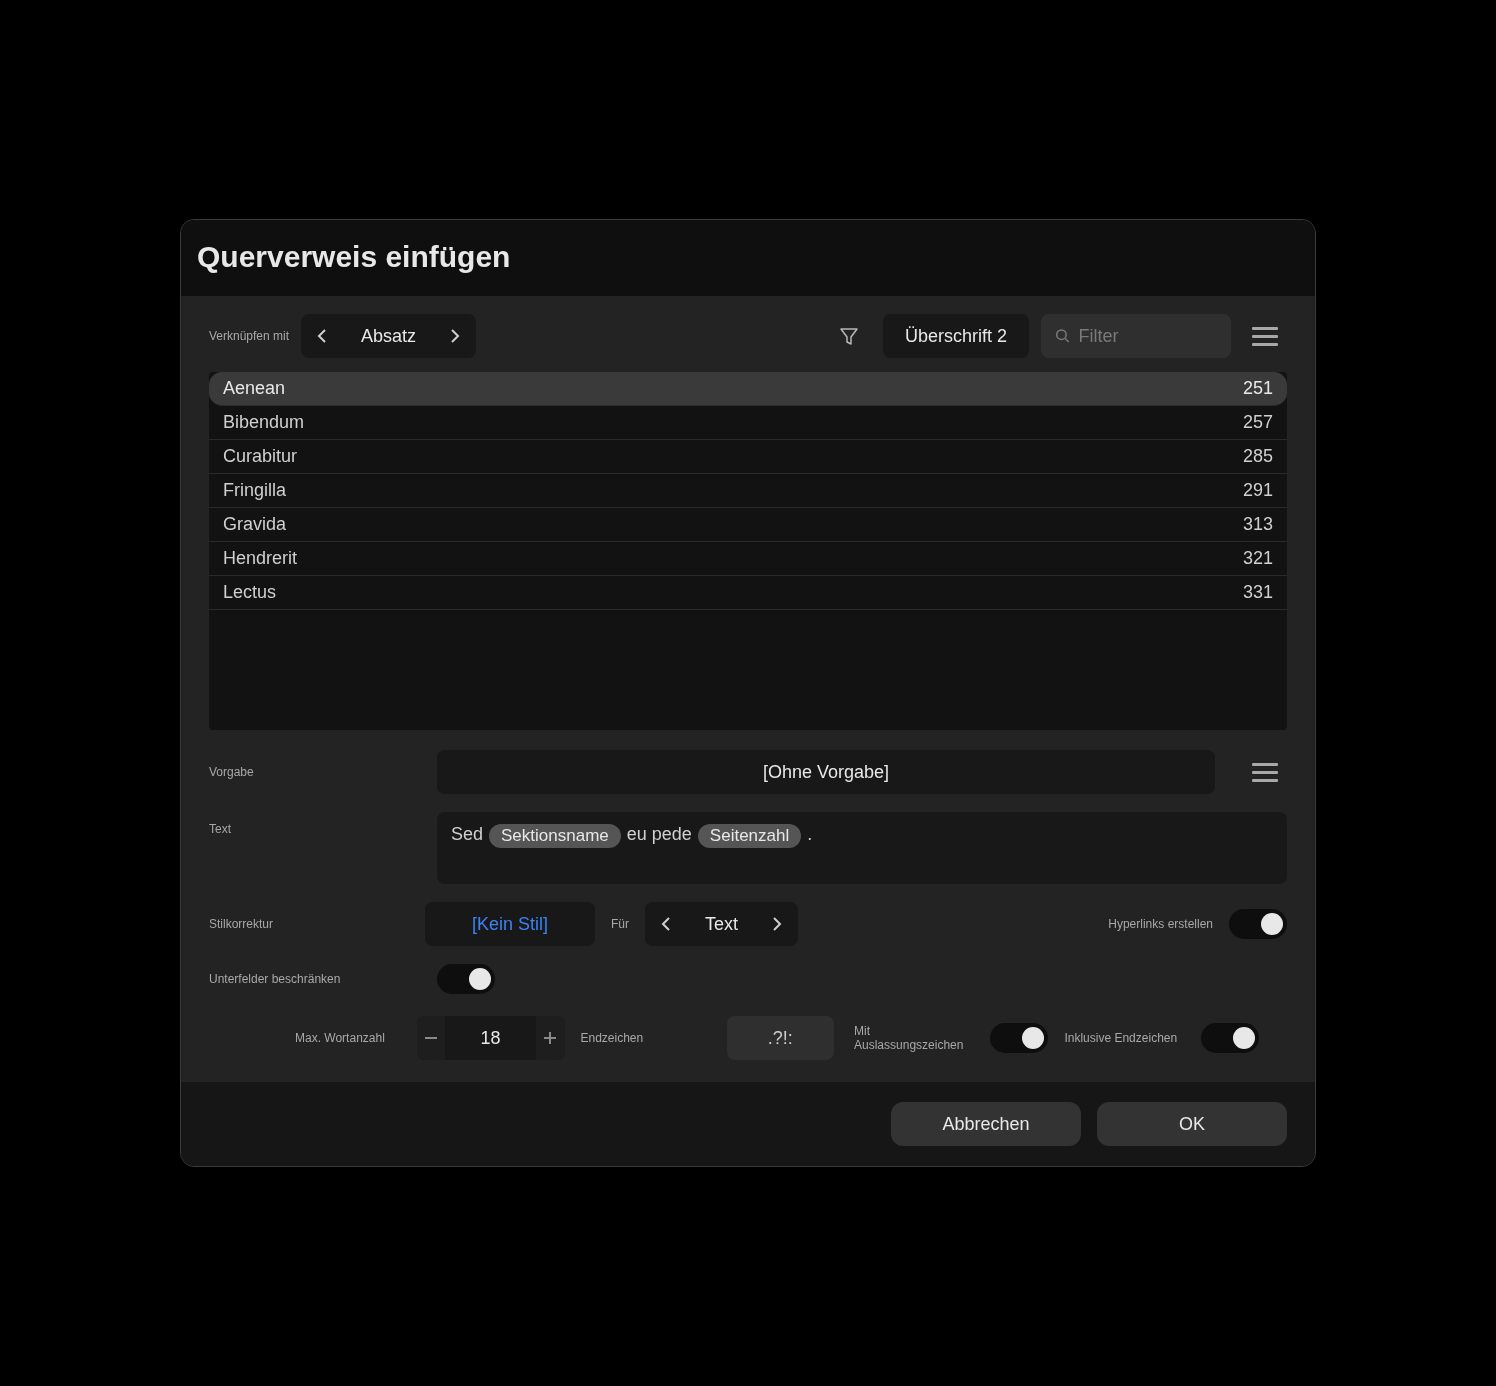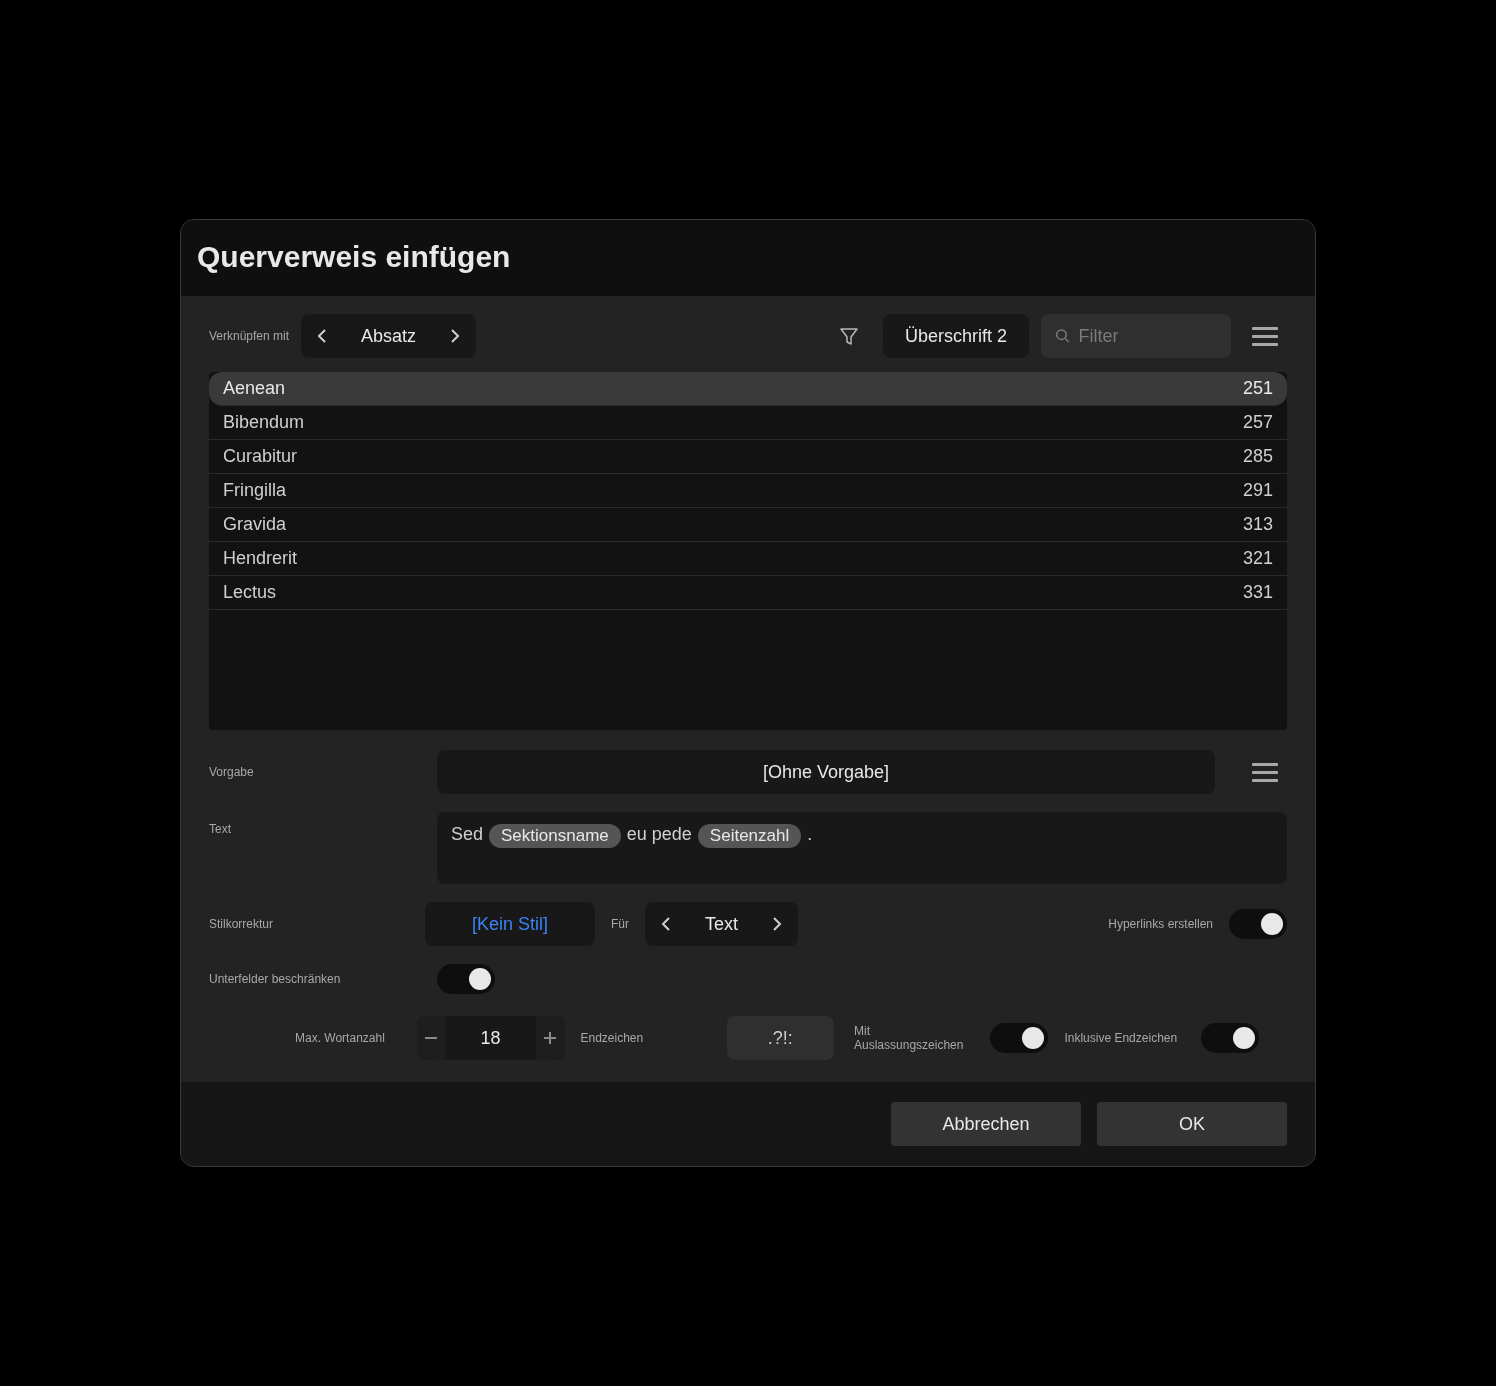--- a/index.html
+++ b/index.html
@@ -272,21 +272,21 @@
   background: #161616;
   padding: 20px 28px;
   display: flex;
   justify-content: flex-end;
   gap: 16px;
 }
 .btn-footer {
   background: #333;
   color: #e8e8e8;
   border: none;
-  border-radius: 3px;
+  border-radius: 12px;
   height: 44px;
   padding: 0 40px;
   font-size: 18px;
   cursor: pointer;
   min-width: 190px;
 }
 .spacer { flex: 1; }
 svg { display: block; }
 </style>
 </head>

